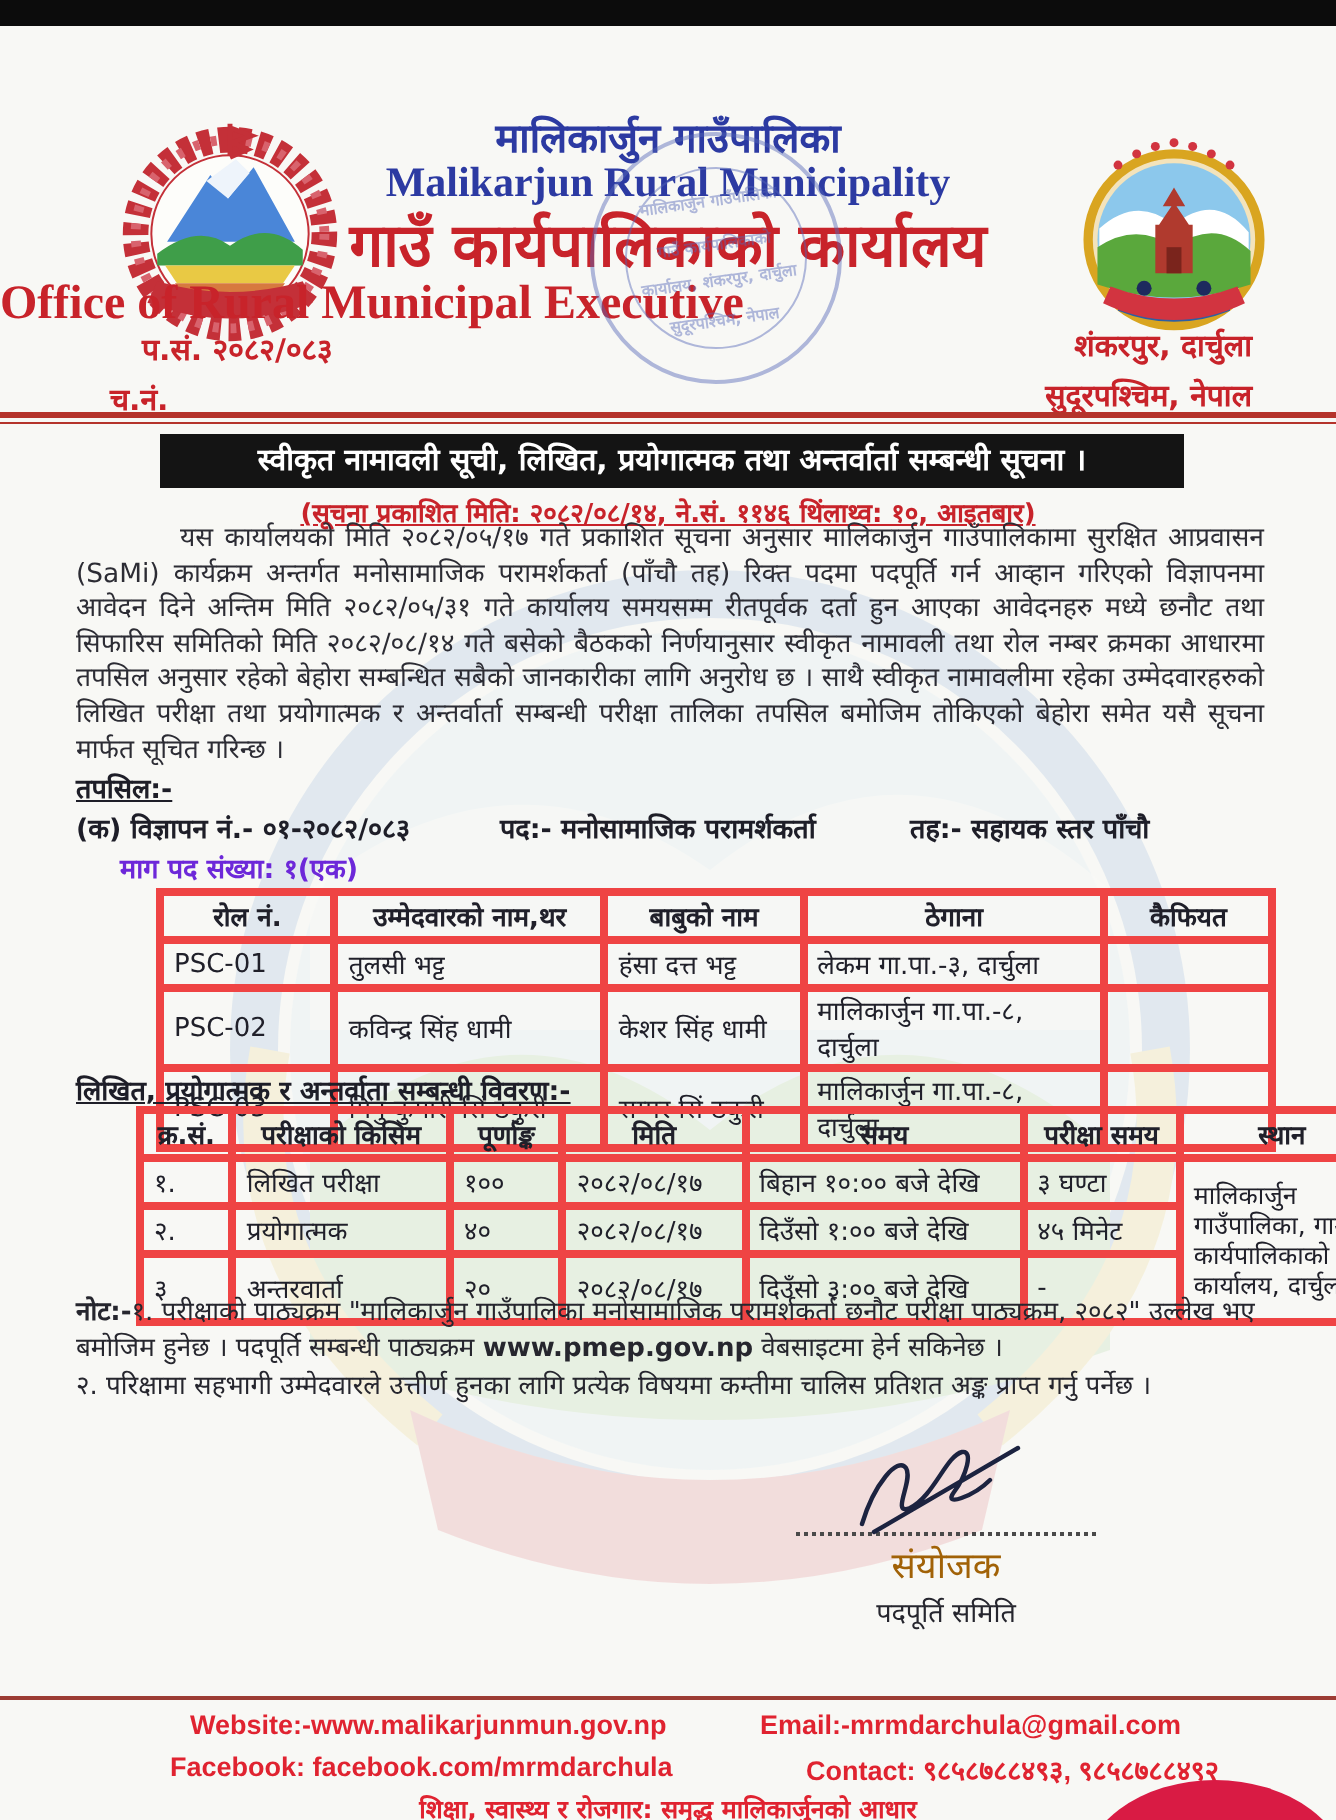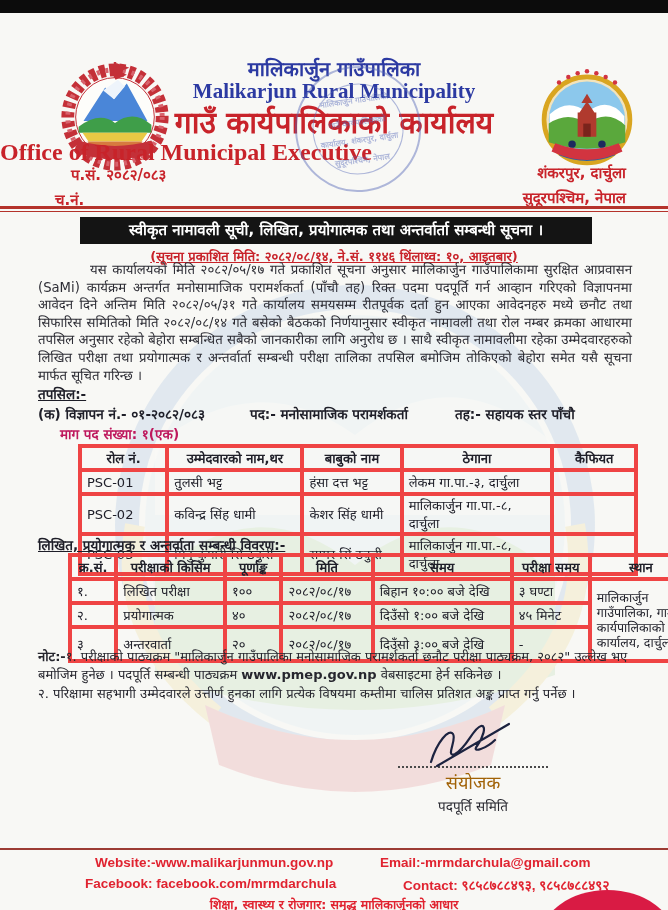--- a/index.html
+++ b/index.html
@@ -25,21 +25,21 @@
              font-weight:bold;font-size:15px;text-align:center;line-height:27px;white-space:nowrap;}
   .published{left:0;top:247px;width:668px;text-align:center;font-size:13px;color:#c8232a;
              font-weight:bold;text-decoration:underline;}
   
   .body-par{left:38px;top:261px;width:594px;font-size:13.2px;line-height:17.6px;
             text-align:justify;text-indent:52px;color:#2c2c34;margin:0;}
   .tapasil-head{left:38px;top:385px;font-size:13.5px;font-weight:bold;text-decoration:underline;color:#1e1e28;}
   .advert{left:38px;top:405px;font-size:13.5px;font-weight:bold;color:#1e1e28;}
   .post{left:250px;top:405px;font-size:13.5px;font-weight:bold;color:#1e1e28;}
   .level{left:455px;top:405px;font-size:13.5px;font-weight:bold;color:#1e1e28;}
-  .demand{left:60px;top:425px;font-size:13.5px;font-weight:bold;color:#be185d;}
+  .demand{left:60px;top:425px;font-size:13.5px;font-weight:bold;color:#6d28d9;}
   
   table{border-collapse:collapse;position:absolute;}
   th,td{border:4px solid #ef4444;font-size:13px;padding:0 5px;height:20px;color:#20202a;}
   th{font-weight:bold;text-align:center;}
   .t1{left:78px;top:444px;width:560px;}
   .t1 td:first-child{text-align:left;}
   .t2{left:68px;top:553px;width:626px;}
   .t2 td{vertical-align:middle;}
   .venue-cell{font-size:12.5px;text-align:left;line-height:15px;}
   .exam-head{left:38px;top:536px;font-size:13.5px;font-weight:bold;text-decoration:underline;color:#1e1e28;}

